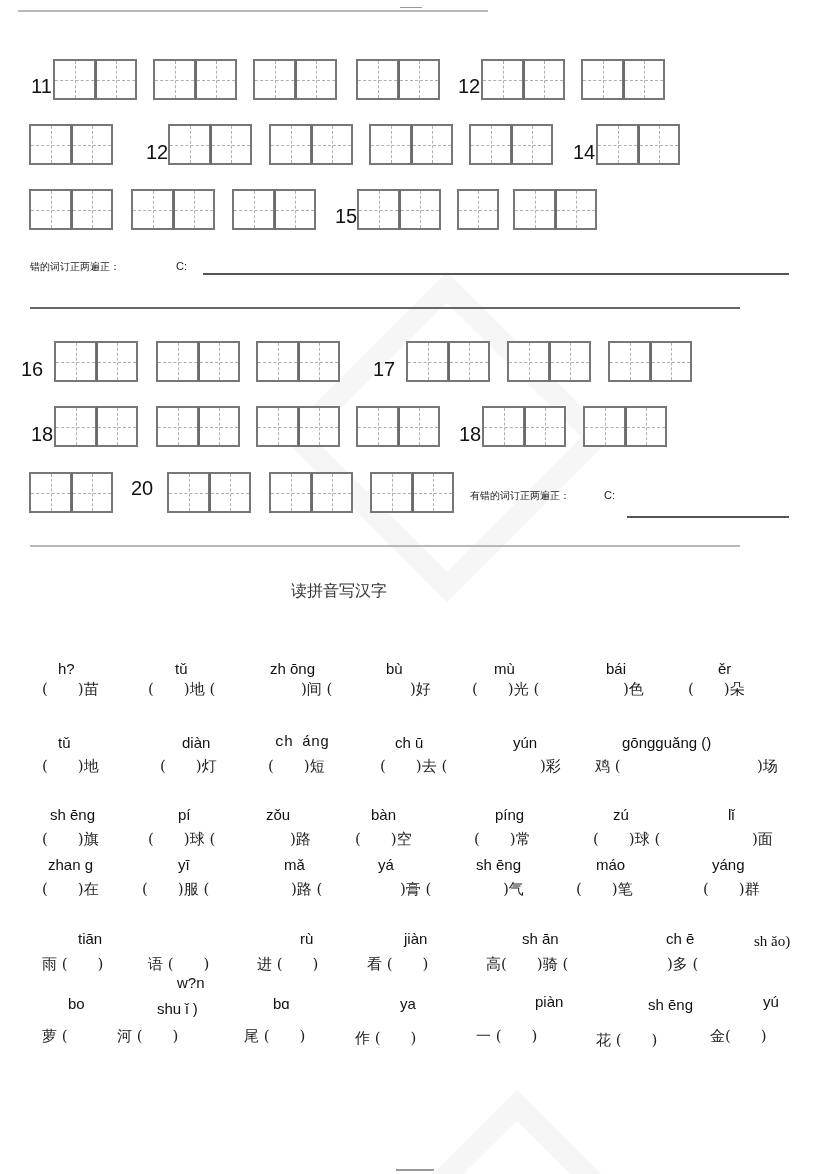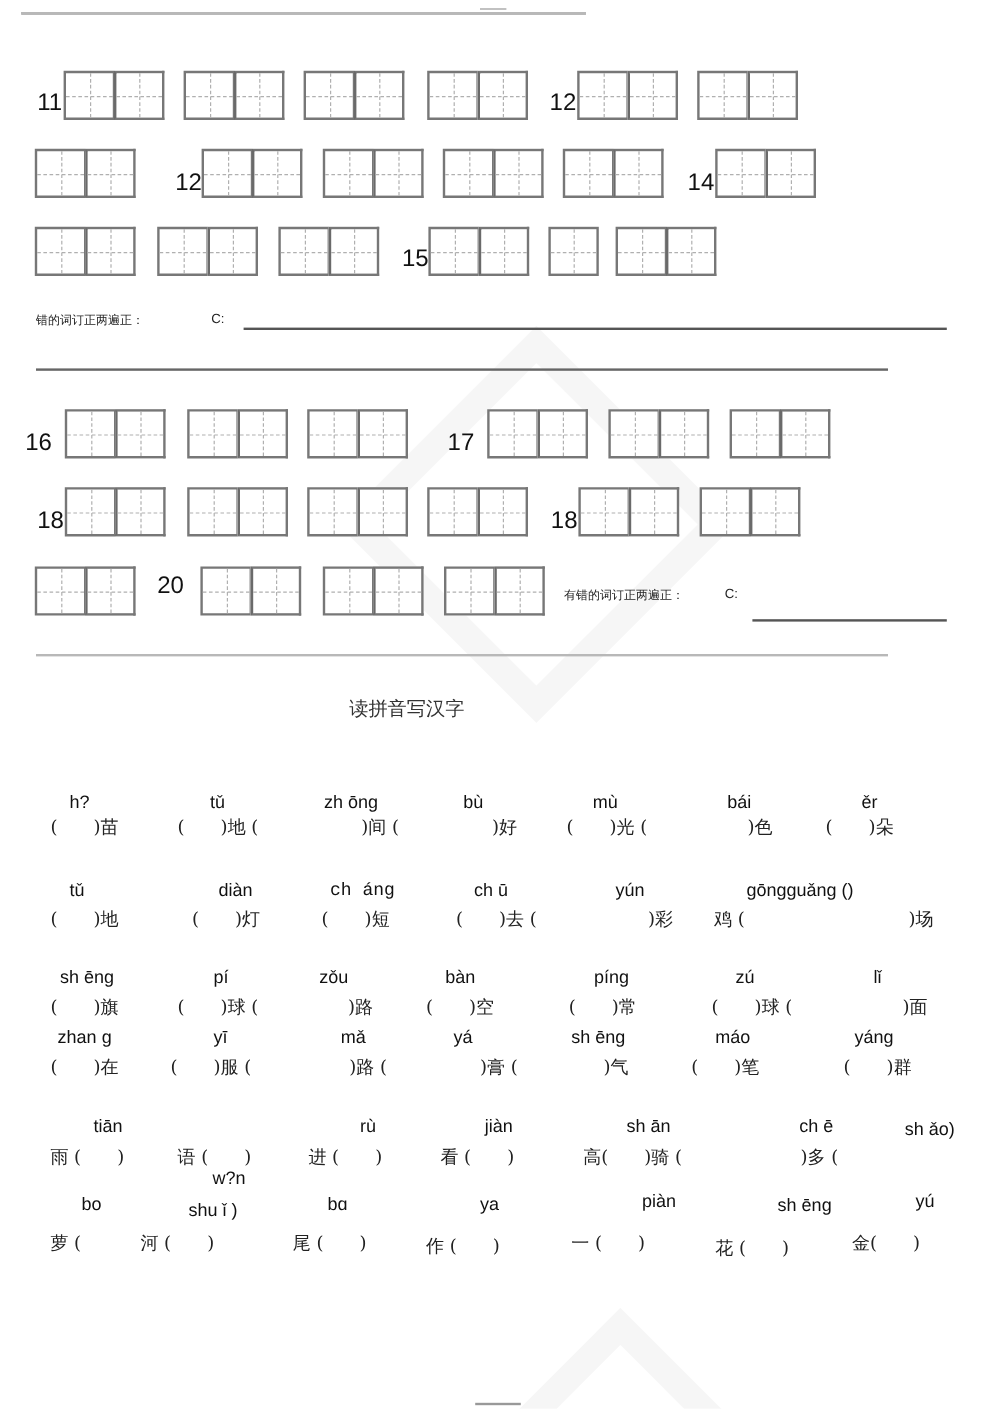--- a/index.html
+++ b/index.html
@@ -266,21 +266,21 @@
 <span class="hz" style="left:503px; top:880px;">)气</span>
 <span class="hz" style="left:576px; top:880px;">(　　)笔</span>
 <span class="hz" style="left:703px; top:880px;">(　　)群</span>
 
 <span class="py" style="left:78px; top:930px;">tiān</span>
 <span class="py" style="left:177px; top:930px;margin-top:44px;">w?n</span>
 <span class="py" style="left:300px; top:930px;">rù</span>
 <span class="py" style="left:404px; top:930px;">jiàn</span>
 <span class="py" style="left:522px; top:930px;">sh ān</span>
 <span class="py" style="left:646px; top:930px;margin-left:20px;">ch ē</span>
-<span class="py" style="left:754px; top:933px;">sh ǎo)</span>
+<span class="py" style="left:754px; top:933px;font-family:Liberation Serif, serif;">sh ǎo)</span>
 
 <span class="hz" style="left:42px; top:955px;">雨 (　　)</span>
 <span class="hz" style="left:148px; top:955px;">语 (　　)</span>
 <span class="hz" style="left:257px; top:955px;">进 (　　)</span>
 <span class="hz" style="left:367px; top:955px;">看 (　　)</span>
 <span class="hz" style="left:486px; top:955px;">高(　　)骑 (</span>
 <span class="hz" style="left:667px; top:955px;">)多 (</span>
 
 <span class="py" style="left:68px; top:995px;">bo</span>
 <span class="py" style="left:157px; top:1000px;">shu ǐ )</span>

